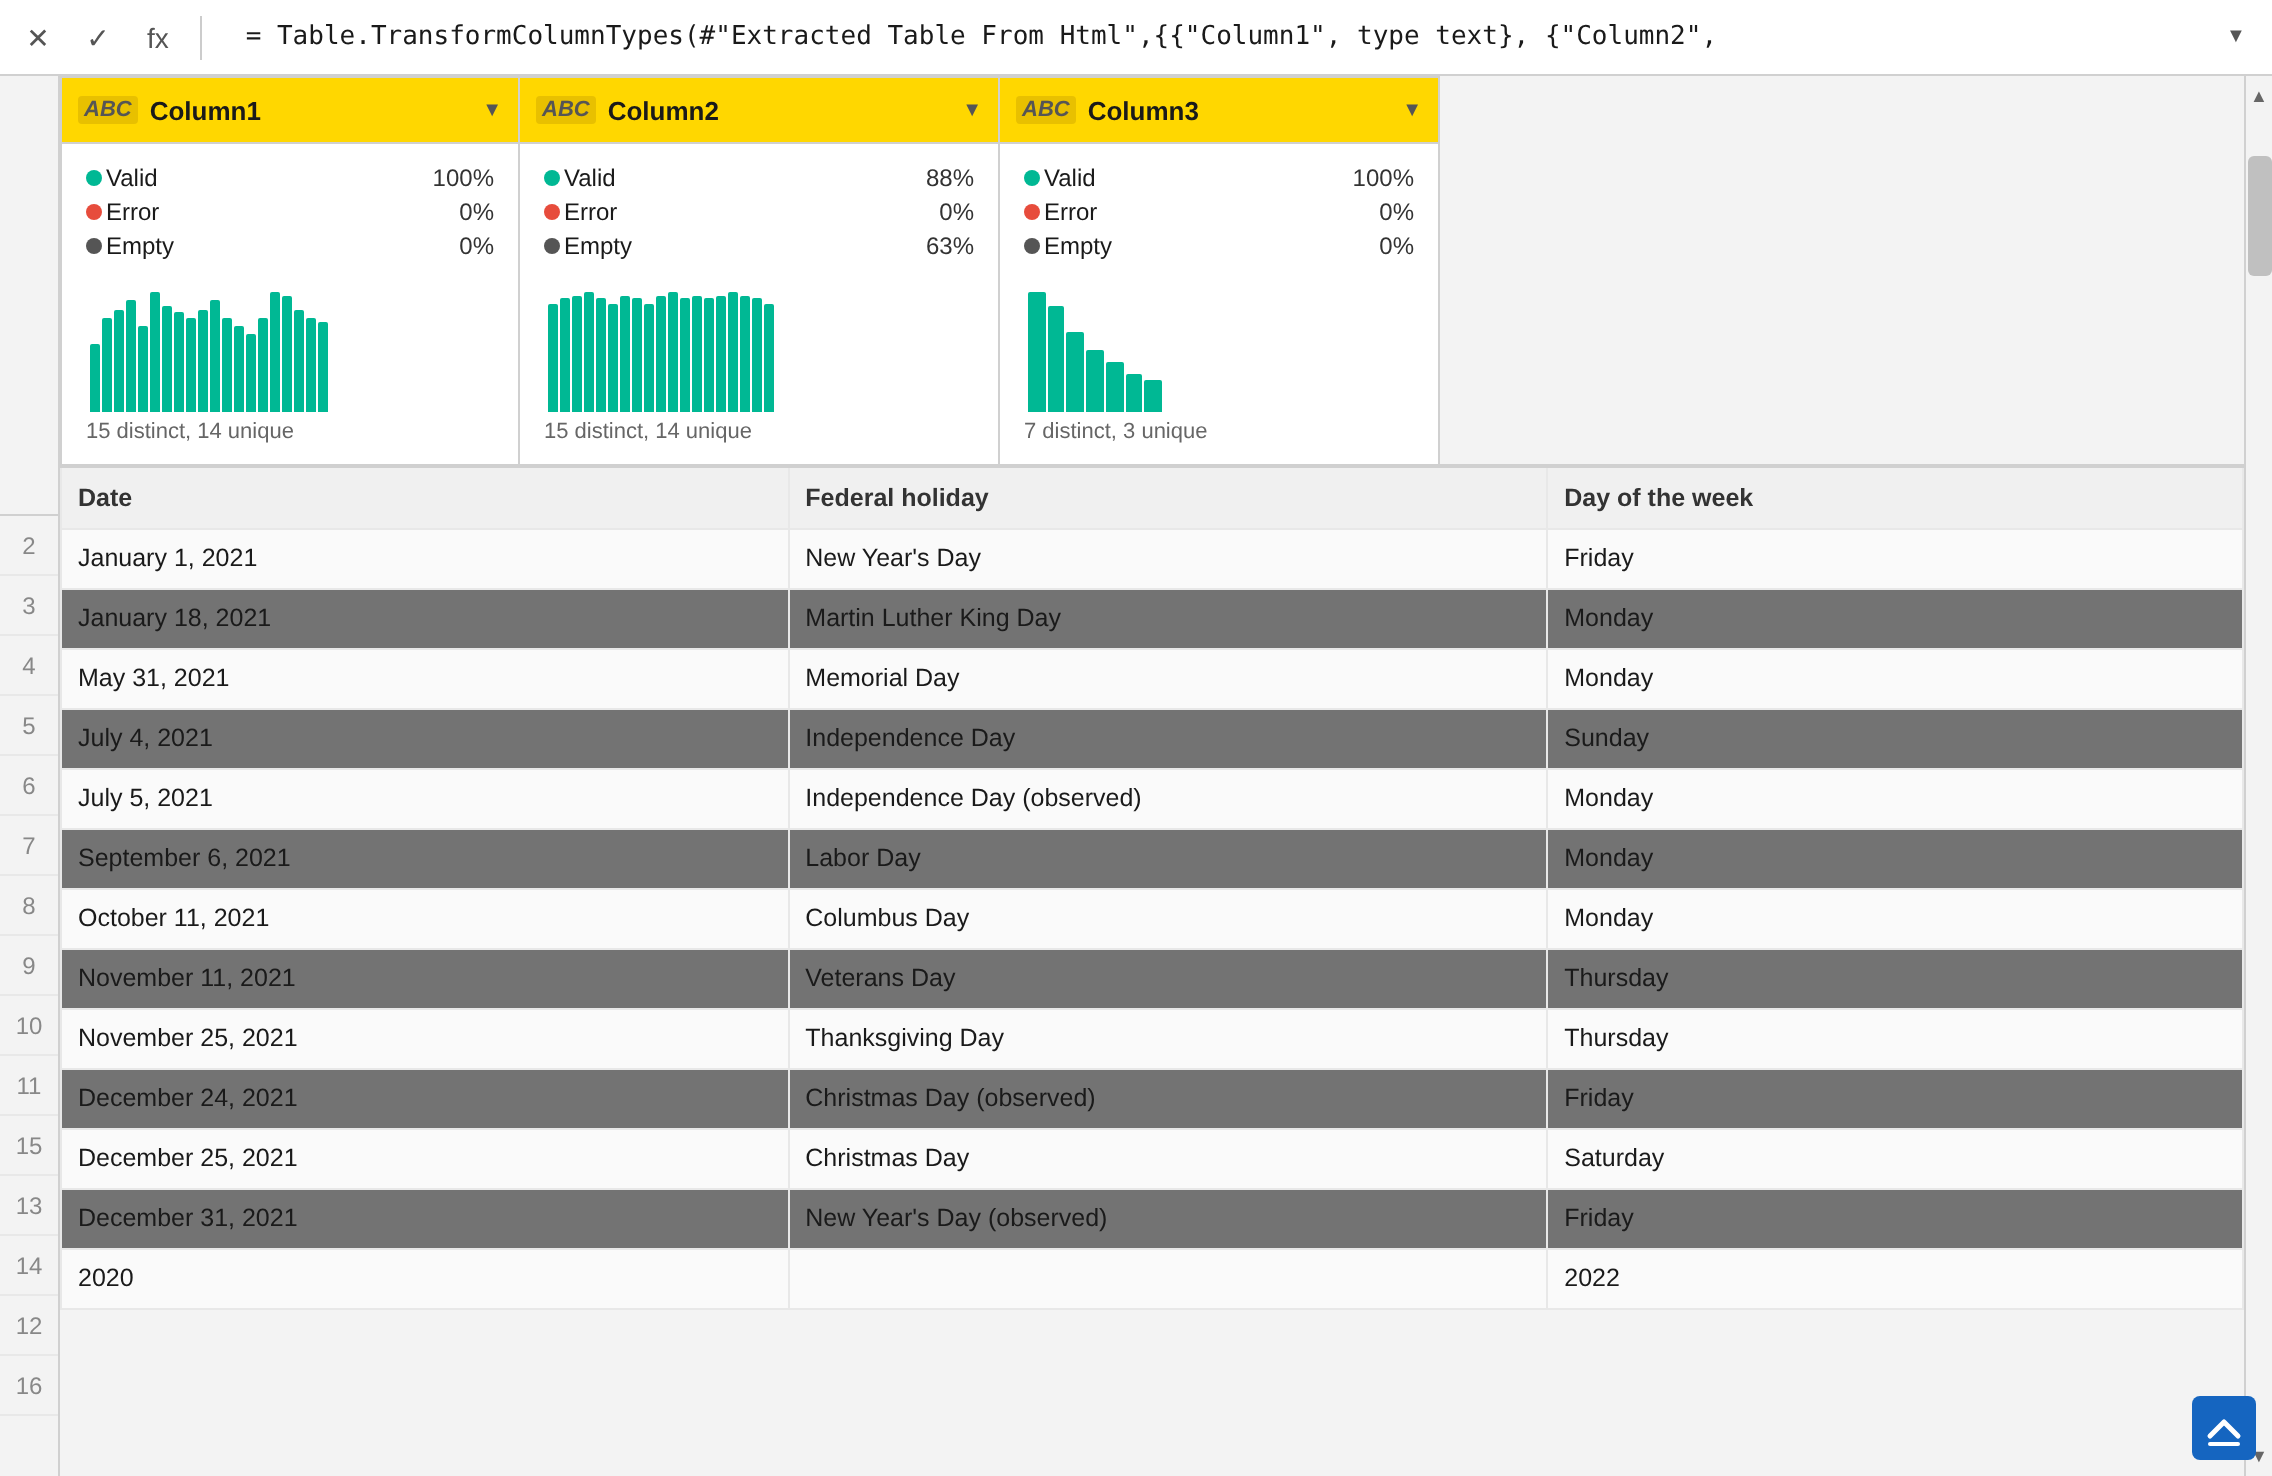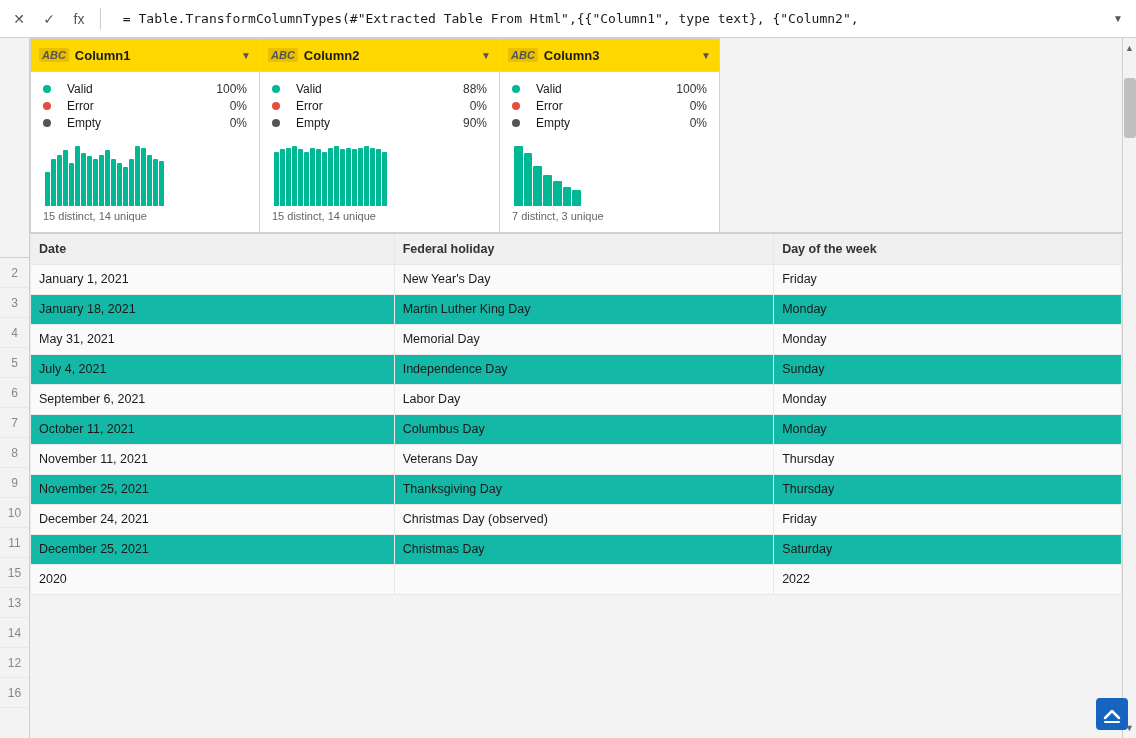--- a/index.html
+++ b/index.html
@@ -143,21 +143,21 @@
       border-right: 1px solid #d0d0d0;
       padding: 10px 12px;
       background: #fff;
       position: relative;
     }
     .profile-card:first-child { border-left: 1px solid #d0d0d0; }
 
     .profile-stat {
       display: flex;
       align-items: center;
-      gap: 16px;
+      gap: 2px;
       margin-bottom: 3px;
       font-size: 12px;
     }
     .dot {
       width: 8px; height: 8px;
       border-radius: 50%;
       flex-shrink: 0;
     }
     .dot-green { background: #00b894; }
     .dot-red { background: #e74c3c; }
@@ -193,21 +193,21 @@
     }
     .data-table tr {
       height: 30px;
     }
     .data-table td {
       border: 1px solid #e8e8e8;
       border-top: none;
       padding: 0 8px;
       font-size: 12.5px;
       color: #1a1a1a;
-      background: #14b8a6;
+      background: #737373;
       white-space: nowrap;
     }
     .data-table tr:nth-child(even) td { background: #fafafa; }
     .data-table tr.header-row td {
       font-weight: 600;
       background: #f0f0f0;
       color: #333;
     }
 
     
@@ -359,21 +359,21 @@
           <span class="stat-value">88%</span>
         </div>
         <div class="profile-stat">
           <span class="dot dot-red"></span>
           <span class="stat-label">Error</span>
           <span class="stat-value">0%</span>
         </div>
         <div class="profile-stat">
           <span class="dot dot-dark"></span>
           <span class="stat-label">Empty</span>
-          <span class="stat-value">90%</span>
+          <span class="stat-value">63%</span>
         </div>
         <div class="mini-chart" id="chart2">
             <div class="mini-bar" style="height: 54px; width: 5px;"></div>
             <div class="mini-bar" style="height: 57px; width: 5px;"></div>
             <div class="mini-bar" style="height: 58px; width: 5px;"></div>
             <div class="mini-bar" style="height: 60px; width: 5px;"></div>
             <div class="mini-bar" style="height: 57px; width: 5px;"></div>
             <div class="mini-bar" style="height: 54px; width: 5px;"></div>
             <div class="mini-bar" style="height: 58px; width: 5px;"></div>
             <div class="mini-bar" style="height: 57px; width: 5px;"></div>
@@ -457,20 +457,25 @@
             <td class="col1">May 31, 2021</td>
             <td class="col2">Memorial Day</td>
             <td class="col3">Monday</td>
           </tr>
           <tr>
             <td class="col1">July 4, 2021</td>
             <td class="col2">Independence Day</td>
             <td class="col3">Sunday</td>
           </tr>
           <tr>
+            <td class="col1">July 5, 2021</td>
+            <td class="col2">Independence Day (observed)</td>
+            <td class="col3">Monday</td>
+          </tr>
+          <tr>
             <td class="col1">September 6, 2021</td>
             <td class="col2">Labor Day</td>
             <td class="col3">Monday</td>
           </tr>
           <tr>
             <td class="col1">October 11, 2021</td>
             <td class="col2">Columbus Day</td>
             <td class="col3">Monday</td>
           </tr>
           <tr>
@@ -485,20 +490,25 @@
           </tr>
           <tr>
             <td class="col1">December 24, 2021</td>
             <td class="col2">Christmas Day (observed)</td>
             <td class="col3">Friday</td>
           </tr>
           <tr>
             <td class="col1">December 25, 2021</td>
             <td class="col2">Christmas Day</td>
             <td class="col3">Saturday</td>
+          </tr>
+          <tr>
+            <td class="col1">December 31, 2021</td>
+            <td class="col2">New Year's Day (observed)</td>
+            <td class="col3">Friday</td>
           </tr>
           <tr>
             <td class="col1">2020</td>
             <td class="col2"></td>
             <td class="col3">2022</td>
           </tr>
         </tbody>
     </table>
 
   </div>

